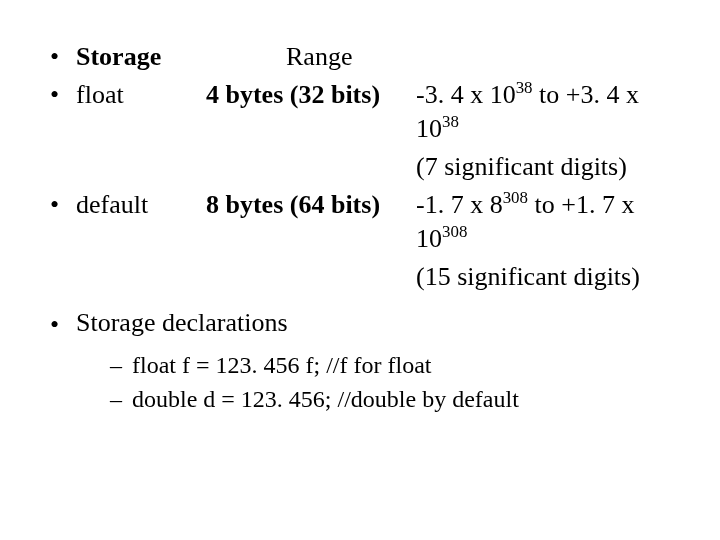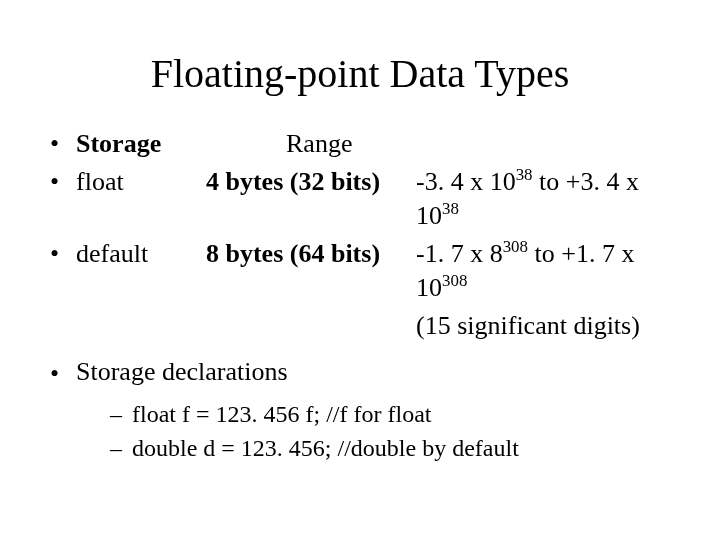--- a/index.html
+++ b/index.html
@@ -78,33 +78,38 @@
     font-size: 0.65em;
     vertical-align: super;
     line-height: 0;
   }
 </style>
 </head>
 <body>
 
 <div class="slide">
 
-  <div class="title">Floating-point Data Types</div>
 
   <div class="row">
     <div class="cell-bullet">•</div>
     <div class="cell-storage">Storage</div>
     <div class="cell-range">Range</div>
   </div>
 
   <div class="row sub">
     <div class="cell-bullet">•</div>
     <div class="cell-type">float</div>
     <div class="cell-storage">4 bytes (32 bits)</div>
     <div class="cell-range"><span>-3. 4 x 10</span><sup>38</sup><span> to +3. 4 x 10</span><sup>38</sup></div>
+  </div>
+  <div class="row sub">
+    <div class="cell-bullet"></div>
+    <div class="cell-type"></div>
+    <div class="cell-storage"></div>
+    <div class="cell-range">(7 significant digits)</div>
   </div>
 
   <div class="row sub">
     <div class="cell-bullet">•</div>
     <div class="cell-type">default</div>
     <div class="cell-storage">8 bytes (64 bits)</div>
     <div class="cell-range"><span>-1. 7 x 8</span><sup>308</sup><span> to +1. 7 x 10</span><sup>308</sup></div>
   </div>
   <div class="row sub">
     <div class="cell-bullet"></div>

